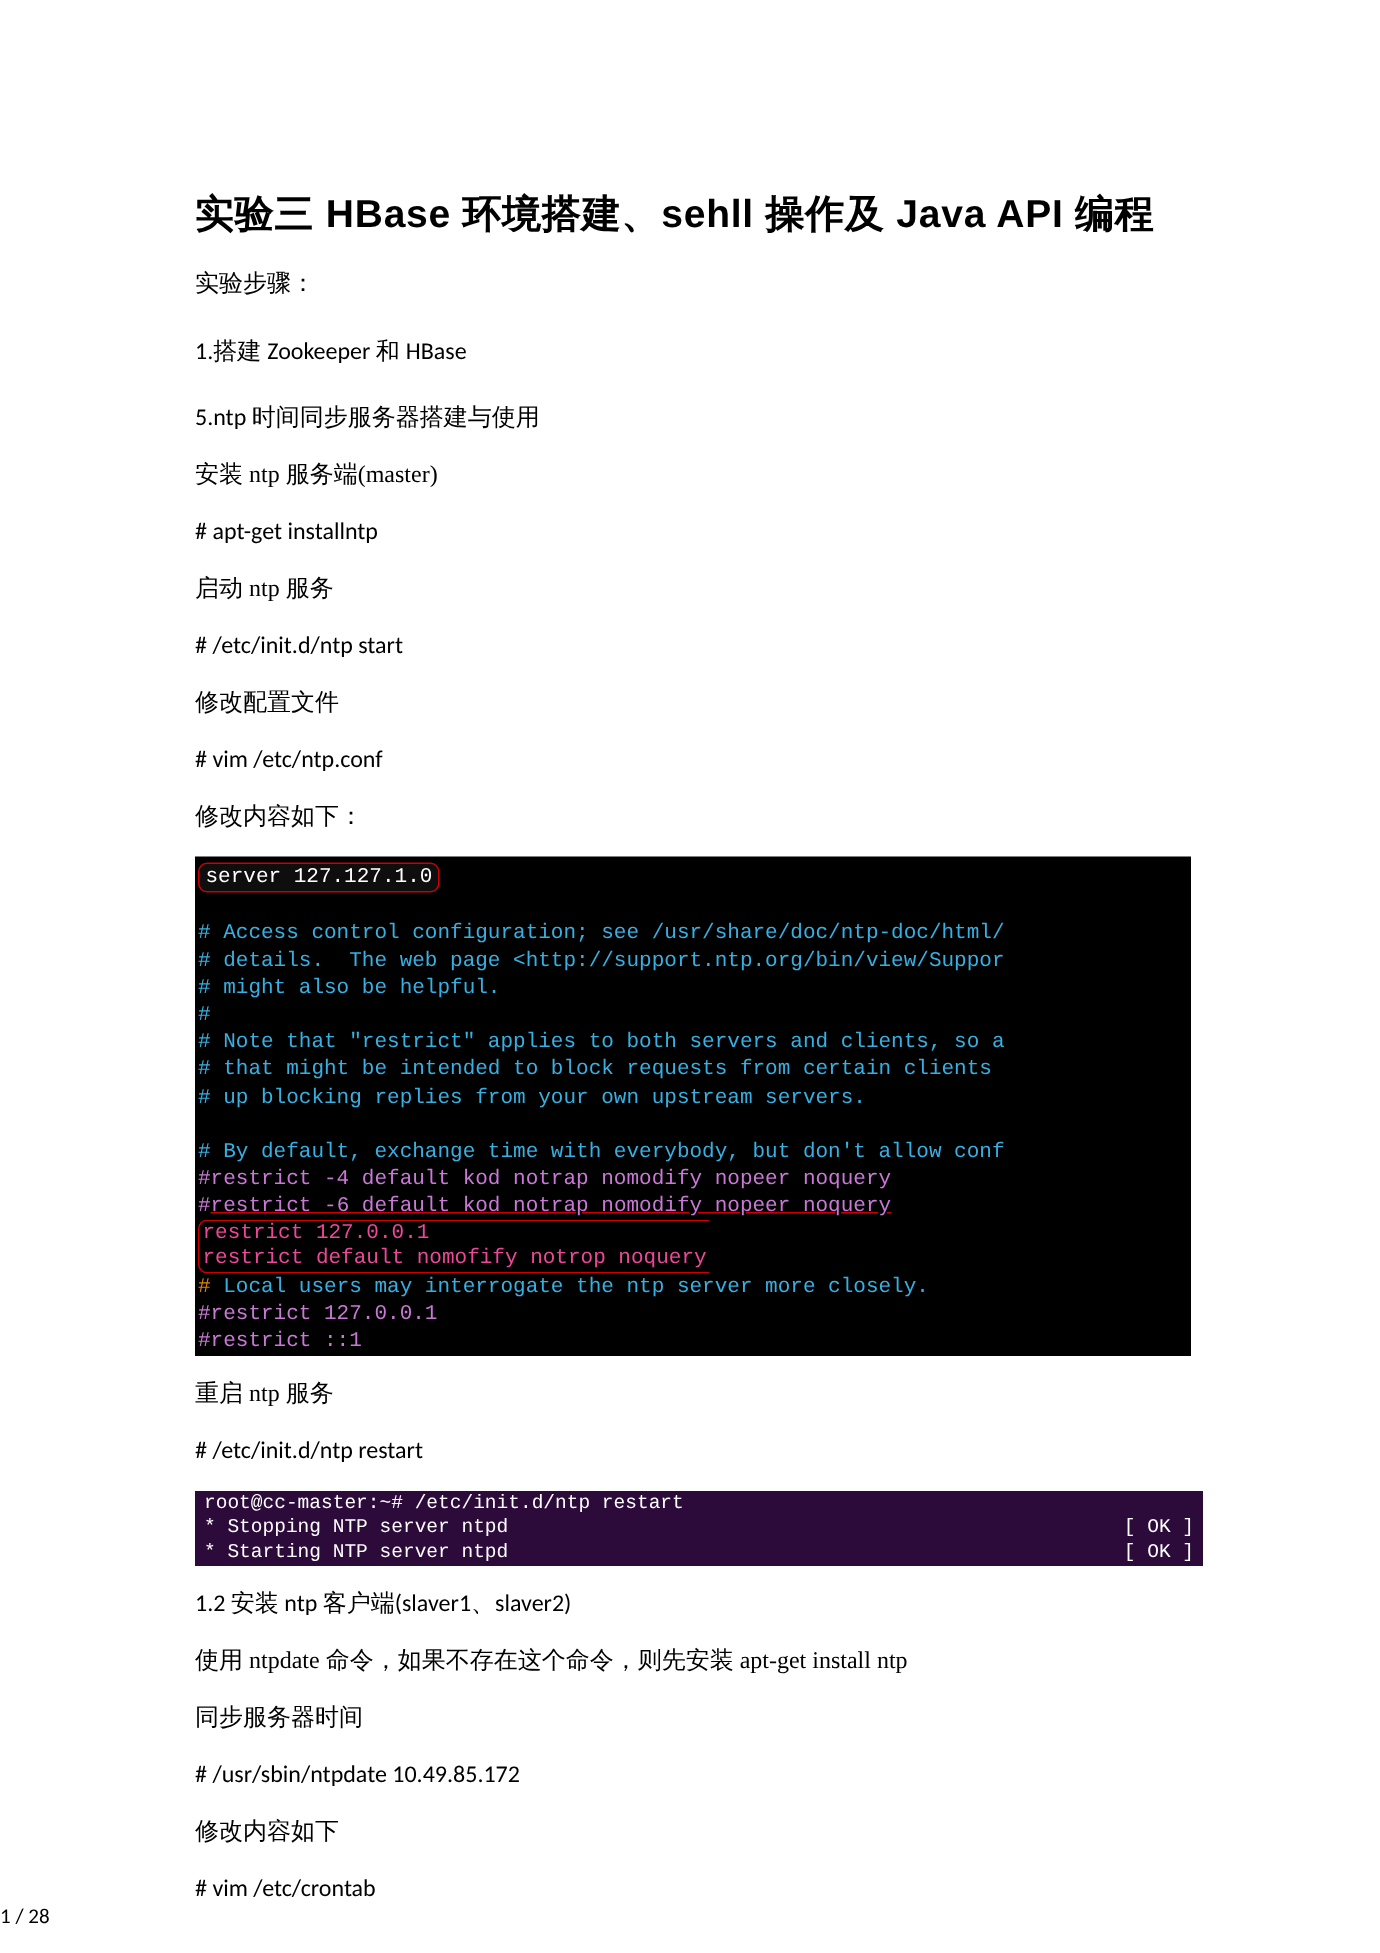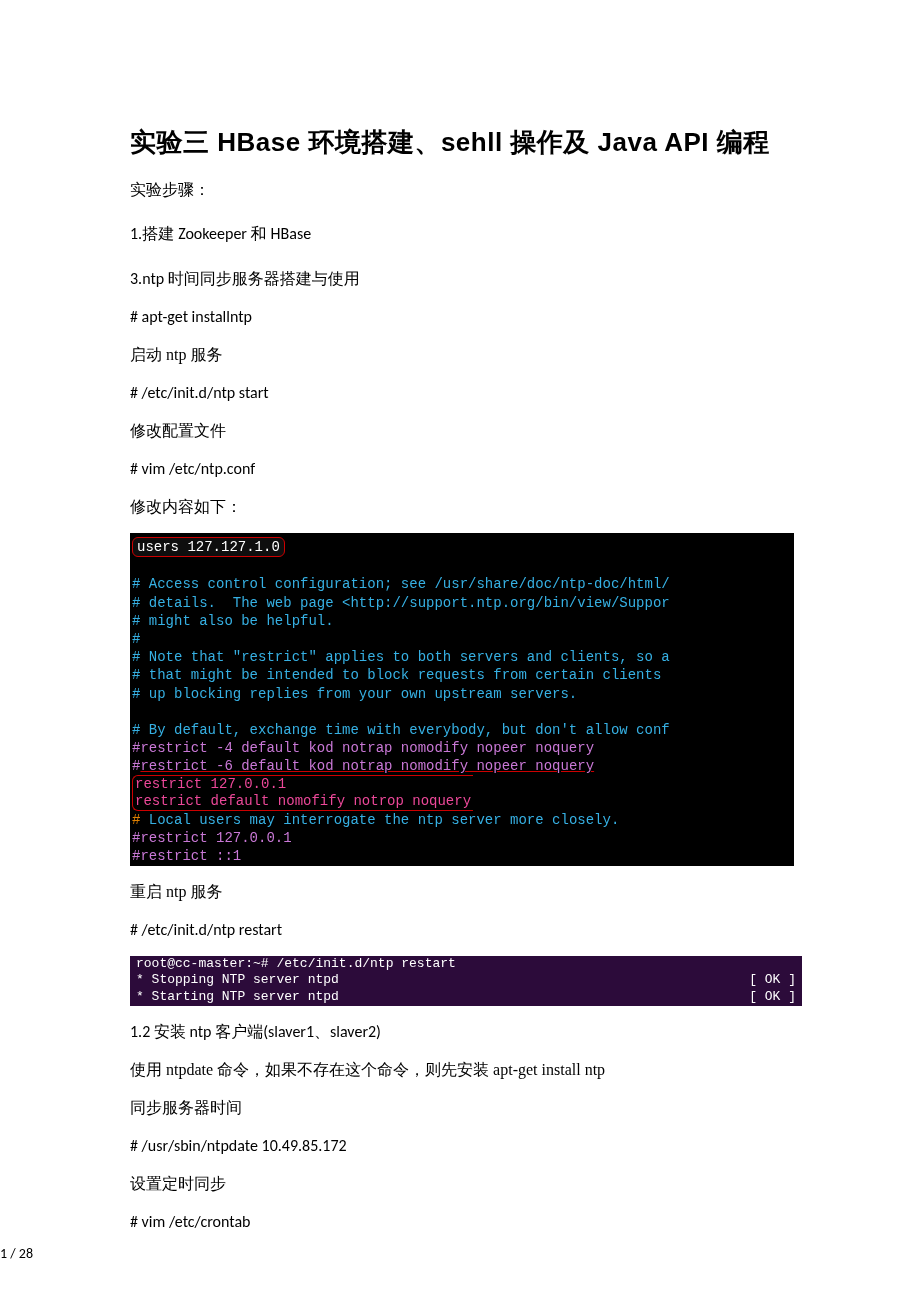--- a/index.html
+++ b/index.html
@@ -113,29 +113,30 @@
 <div class="page">
 
   <h1>实验三 HBase 环境搭建、sehll 操作及 Java API 编程</h1>
 
   <p class="steps-label">实验步骤：</p>
 
   <h2>
     <span class="num">1.</span><span class="cn">搭建 </span><span class="en">Zookeeper </span><span class="cn">和 </span><span class="en">HBase</span>
   </h2>
 
-  <p class="cmd">3.ntp 时间同步服务器搭建与使用</p>
+  <p class="cmd">5.ntp 时间同步服务器搭建与使用</p>
+  <p class="cn">安装 ntp 服务端(master)</p>
   <p class="cmd"># apt-get installntp</p>
   <p class="cn">启动 ntp 服务</p>
   <p class="cmd"># /etc/init.d/ntp start</p>
   <p class="cn">修改配置文件</p>
   <p class="cmd"># vim /etc/ntp.conf</p>
   <p class="cn">修改内容如下：</p>
 
-  <div class="terminal-1"><span class="srv">users 127.127.1.0</span>
+  <div class="terminal-1"><span class="srv">server 127.127.1.0</span>
 
 <span># Access control configuration; see /usr/share/doc/ntp-doc/html/</span>
 <span># details.  The web page &lt;http://support.ntp.org/bin/view/Suppor</span>
 <span># might also be helpful.</span>
 <span>#</span>
 <span># Note that "restrict" applies to both servers and clients, so a</span>
 <span># that might be intended to block requests from certain clients </span>
 <span># up blocking replies from your own upstream servers.</span>
 
 <span># By default, exchange time with everybody, but don't allow conf</span>
@@ -159,17 +160,17 @@
     <div class="t2-row">
       <span> * Starting NTP server ntpd</span>
       <span>[ OK ]</span>
     </div>
   </div>
 
   <p class="cmd">1.2 安装 ntp 客户端(slaver1、slaver2)</p>
   <p class="cn">使用 ntpdate 命令，如果不存在这个命令，则先安装 apt-get install ntp</p>
   <p class="cn">同步服务器时间</p>
   <p class="cmd"># /usr/sbin/ntpdate 10.49.85.172</p>
-  <p class="cn">设置定时同步</p>
+  <p class="cn">修改内容如下</p>
   <p class="cmd"># vim /etc/crontab</p>
 
   <div class="page-num">1  /  28</div>
 </div>
 
 </body></html>

